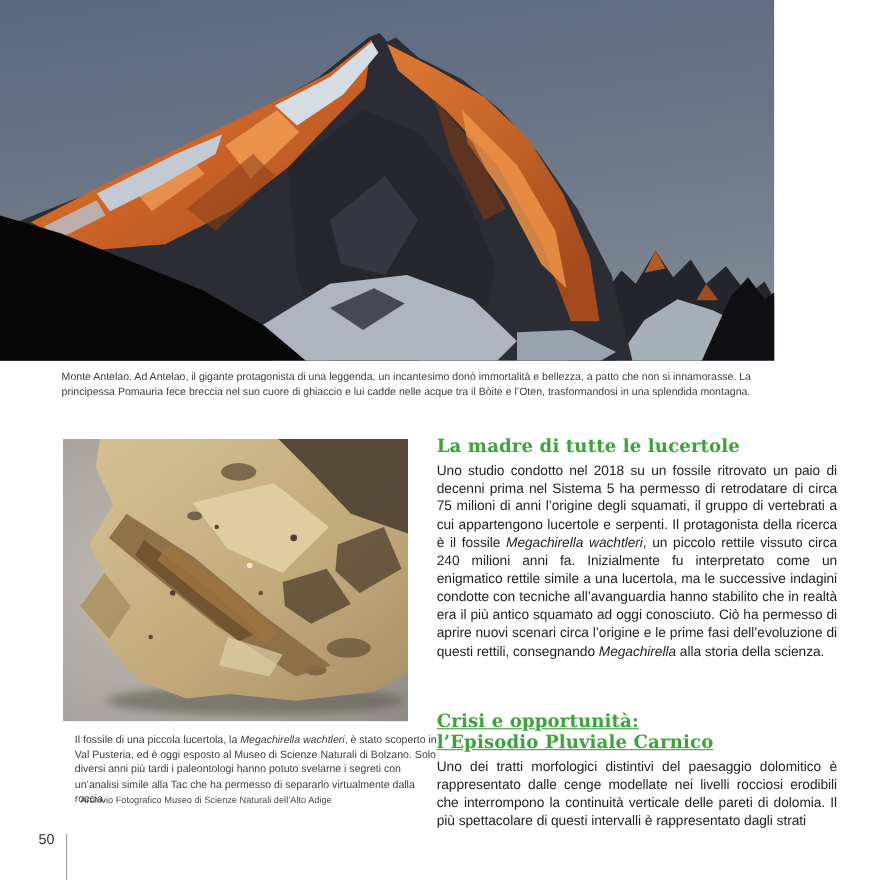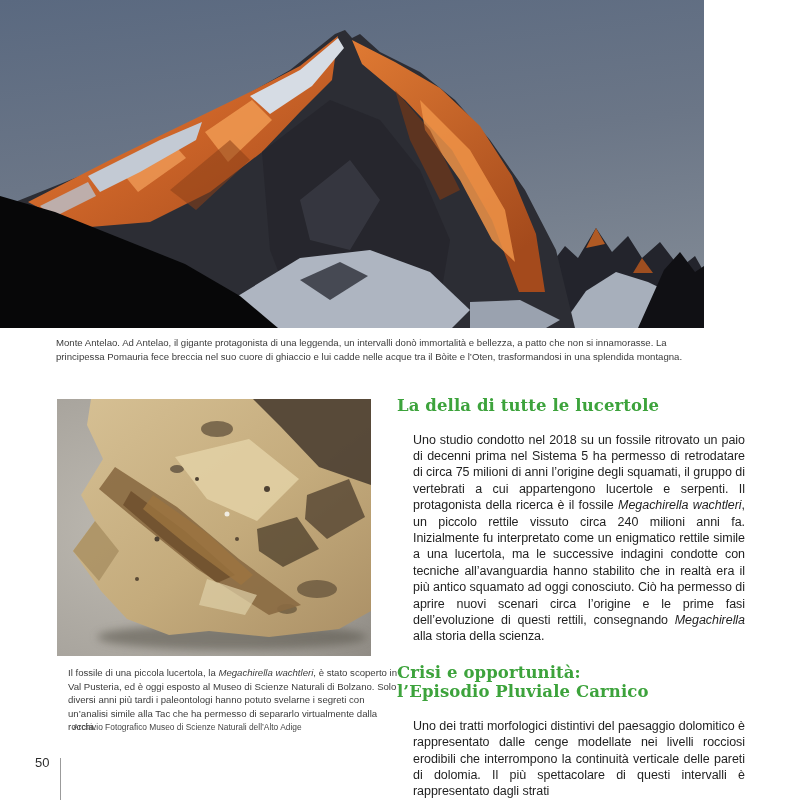--- a/index.html
+++ b/index.html
@@ -20,22 +20,22 @@
 
   .fossil-caption{position:absolute;left:68px;top:666px;width:336px;
         font-size:9.6px;line-height:13.6px;color:#3c3c3c;}
   .fossil-credit{position:absolute;left:73px;top:722px;width:336px;
         font-size:8.4px;line-height:11px;color:#474747;}
 
   .article{position:absolute;left:397px;top:396px;width:364px;}
   .article h2{margin:0 0 4px 0;font-family:"DejaVu Serif","Liberation Serif",serif;
         font-weight:bold;font-size:16.5px;line-height:19.5px;color:#3da33c;
         white-space:pre-line;letter-spacing:.1px;}
-  .article h2.second{margin-top:18px;}
-  .article p{margin:16px;font-size:12.5px;line-height:16.4px;text-align:justify;
+  .article h2.second{margin-top:46px;text-decoration:underline;}
+  .article p{margin:0;font-size:12.5px;line-height:16.4px;text-align:justify;
         color:#1f1f1f;letter-spacing:-.05px;}
   .article p i{font-style:italic;}
   .fossil-caption i{font-style:italic;}
 
   .page-number{position:absolute;left:35px;top:755px;font-size:13px;color:#2e2e2e;}
   .footer-rule{position:absolute;left:60px;top:758px;width:1px;height:42px;background:#9b9b9b;}
 </style>
 </head>
 <body>
 
@@ -88,21 +88,21 @@
 
       <path fill="#aeb5c1" d="M228,302 L300,258 L370,250 L430,272 L470,310 L452,328 L248,328 Z"></path>
       <path fill="#343640" opacity="0.85" d="M300,280 L340,262 L368,276 L330,300 Z"></path>
       <path fill="#9aa2af" d="M470,302 L520,300 L560,320 L546,328 L470,328 Z"></path>
 
       <path fill="#070708" d="M0,196 L55,212 L120,238 L185,264 L240,296 L278,328 L0,328 Z"></path>
       <path fill="#101014" d="M638,328 L664,270 L680,252 L695,272 L704,266 L704,328 Z"></path>
     </svg>
   </figure>
 
-  <figcaption class="hero-caption">Monte Antelao. Ad Antelao, il gigante protagonista di una leggenda, un intervalli donò immortalità e bellezza, a patto che non si innamorasse. La principessa Pomauria fece breccia nel suo cuore di ghiaccio e lui cadde nelle acque tra il Bòite e l’Oten, trasformandosi in una splendida montagna.</figcaption>
+  <figcaption class="hero-caption">Monte Antelao. Ad Antelao, il gigante protagonista di una leggenda, un incantesimo donò immortalità e bellezza, a patto che non si innamorasse. La principessa Pomauria fece breccia nel suo cuore di ghiaccio e lui cadde nelle acque tra il Bòite e l’Oten, trasformandosi in una splendida montagna.</figcaption>
 
   <figure class="fossil-photo">
     <svg viewBox="0 0 314 257" preserveAspectRatio="none">
       <defs>
         <radialGradient id="bg" cx="0.25" cy="0.5" r="0.95">
           <stop offset="0" stop-color="#bdb9b1"></stop>
           <stop offset="0.6" stop-color="#a8a49d"></stop>
           <stop offset="1" stop-color="#8c8881"></stop>
         </radialGradient>
         <linearGradient id="rock" x1="0" y1="0" x2="1" y2="1">
@@ -142,21 +142,21 @@
       <circle cx="210" cy="90" r="3" fill="#4e4133"></circle>
       <circle cx="80" cy="180" r="2" fill="#5a4a36"></circle>
       <circle cx="170" cy="115" r="2.5" fill="#f0ece2"></circle>
     </svg>
   </figure>
 
   <figcaption class="fossil-caption"><span>Il fossile di una piccola lucertola, la </span><i>Megachirella wachtleri</i><span>, è stato scoperto in Val Pusteria, ed è oggi esposto al Museo di Scienze Naturali di Bolzano. Solo diversi anni più tardi i paleontologi hanno potuto svelarne i segreti con un’analisi simile alla Tac che ha permesso di separarlo virtualmente dalla roccia.</span></figcaption>
   <div class="fossil-credit">Archivio Fotografico Museo di Scienze Naturali dell’Alto Adige</div>
 
   <div class="article">
-    <h2>La della di tutte le lucertole</h2>
+    <h2>La madre di tutte le lucertole</h2>
     <p><span>Uno studio condotto nel 2018 su un fossile ritrovato un paio di decenni prima nel Sistema 5 ha permesso di retrodatare di circa 75 milioni di anni l’origine degli squamati, il gruppo di vertebrati a cui appartengono lucertole e serpenti. Il protagonista della ricerca è il fossile </span><i>Megachirella wachtleri</i><span>, un piccolo rettile vissuto circa 240 milioni anni fa. Inizialmente fu interpretato come un enigmatico rettile simile a una lucertola, ma le successive indagini condotte con tecniche all’avanguardia hanno stabilito che in realtà era il più antico squamato ad oggi conosciuto. Ciò ha permesso di aprire nuovi scenari circa l’origine e le prime fasi dell’evoluzione di questi rettili, consegnando </span><i>Megachirella</i><span> alla storia della scienza.</span></p>
     <h2 class="second">Crisi e opportunità:
 l’Episodio Pluviale Carnico</h2>
     <p><span>Uno dei tratti morfologici distintivi del paesaggio dolomitico è rappresentato dalle cenge modellate nei livelli rocciosi erodibili che interrompono la continuità verticale delle pareti di dolomia. Il più spettacolare di questi intervalli è rappresentato dagli strati</span></p>
   </div>
 
   <span class="page-number">50</span>
   <span class="footer-rule"></span>
 
 </div>

